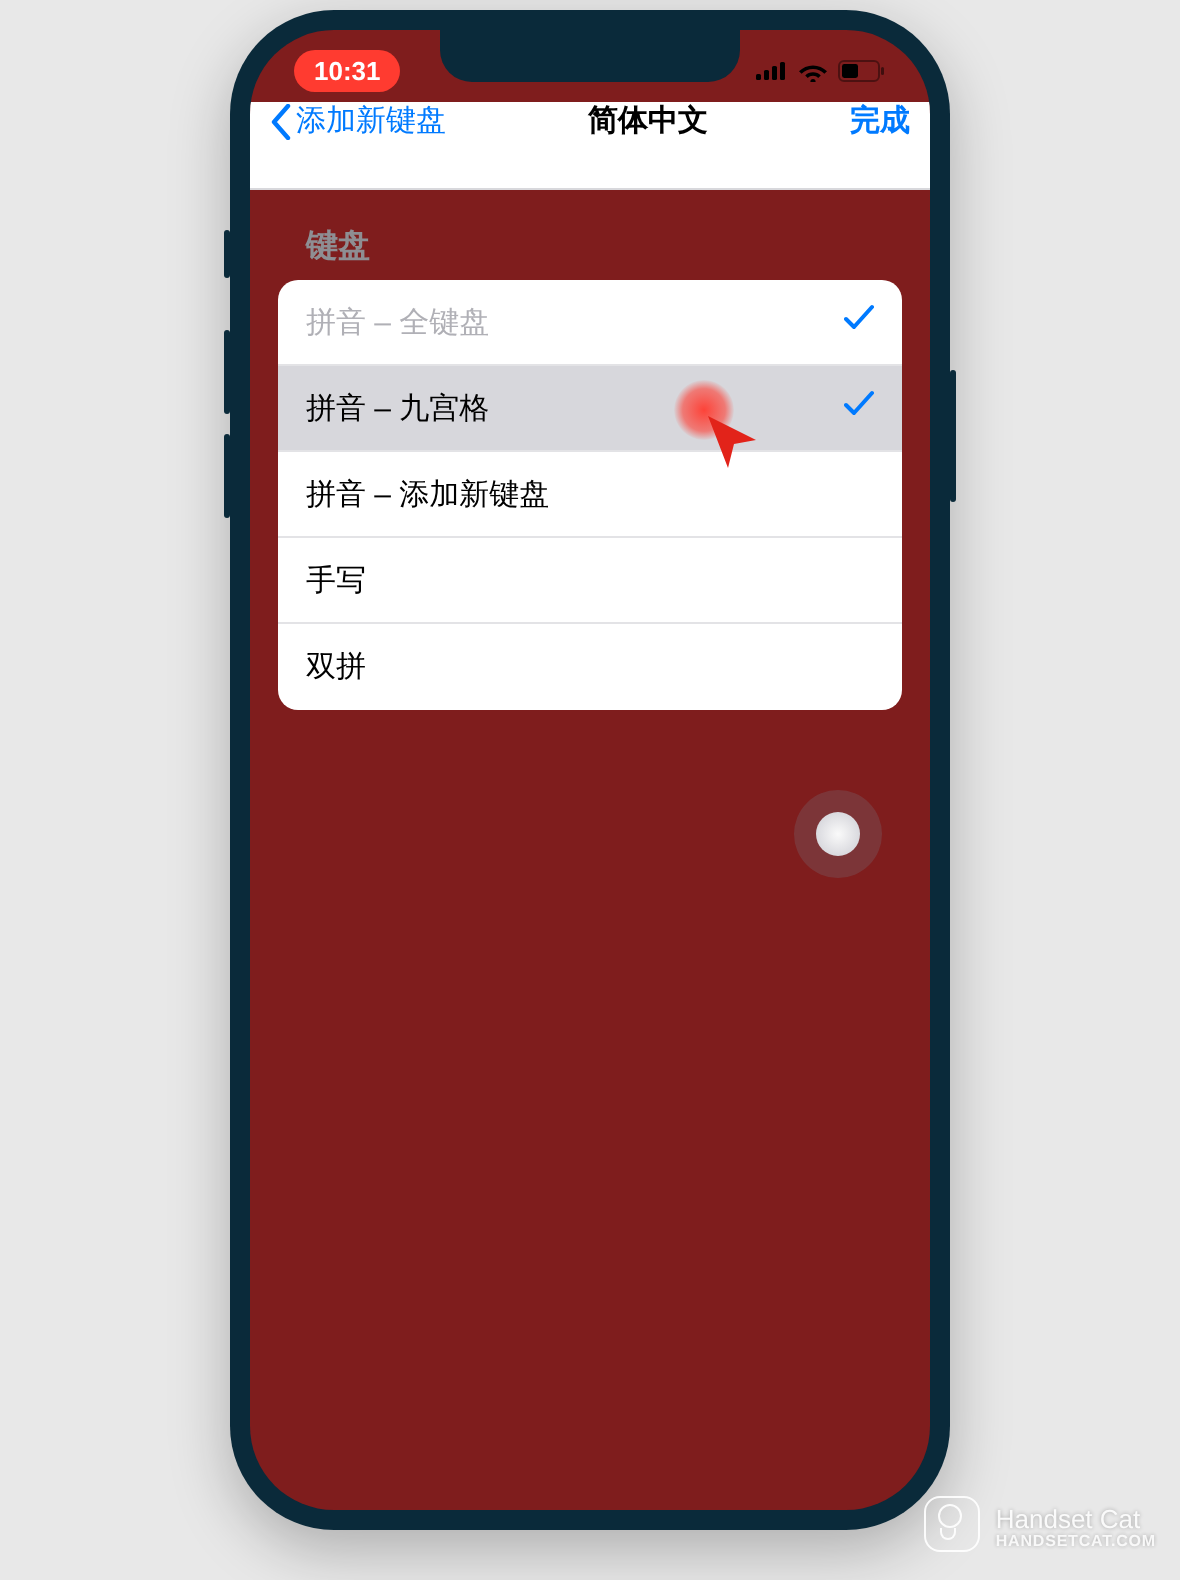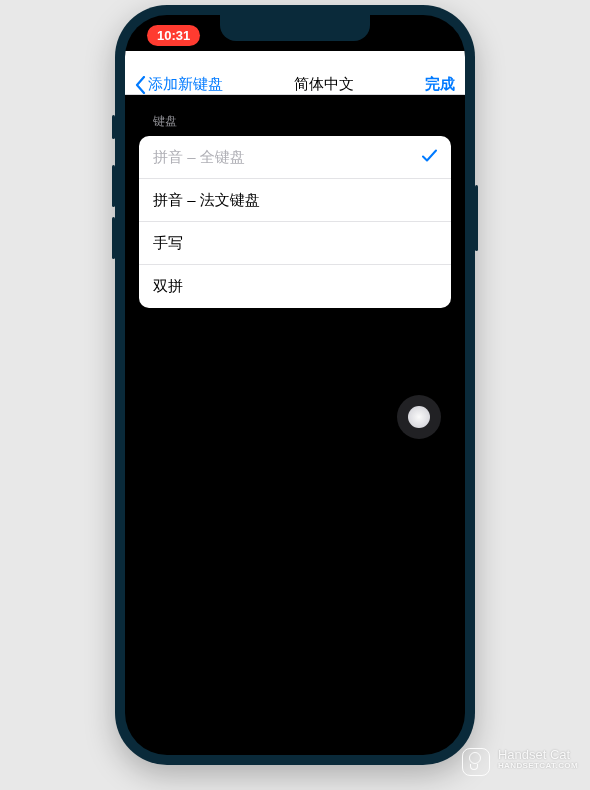--- a/index.html
+++ b/index.html
@@ -14,21 +14,21 @@
     position: absolute;
     left: 115px; top: 5px;
     width: 360px; height: 760px;
     background: #0a2a3a;
     border-radius: 52px;
     box-shadow: 0 10px 30px rgba(0,0,0,.25);
     padding: 10px;
   }
   .screen {
     width: 100%; height: 100%;
-    background: #000000;
+    background: #7f1d1d;
     border-radius: 42px;
     overflow: hidden;
     position: relative;
   }
   .notch {
     position: absolute;
     top: 0; left: 50%; transform: translateX(-50%);
     width: 150px; height: 26px;
     background: #0a2a3a;
     border-bottom-left-radius: 16px;
@@ -51,33 +51,34 @@
     padding: 3px 10px;
     font-size: 13px;
   }
   .status-right { display: flex; align-items: center; gap: 5px; }
   .status-right svg { display: block; }
   .nav {
     height: 44px;
     background: #fff;
     border-bottom: 1px solid #d8d8dc;
     display: flex;
-    align-items: flex-end;
+    align-items: flex-start;
     justify-content: space-between;
     padding: 0 10px;
     font-size: 15px;
   }
   .nav .back { color: #007aff; display: flex; align-items: center; gap: 2px; }
-  .nav .title { font-weight: 400; color: #000; }
+  .nav .title { font-weight: 700; color: #000; }
   .nav .done { color: #007aff; font-weight: 700; }
   .content { padding-top: 18px; }
   .section-header {
     padding: 0 28px 6px;
-    font-size: 12px;
+    font-size: 16px;
     color: #8e8e93;
+    font-weight: bold;
   }
   .list {
     background: #fff;
     margin: 0 14px;
     border-radius: 10px;
     overflow: hidden;
   }
   .row {
     display: flex;
     align-items: center;
@@ -127,21 +128,21 @@
     border-radius: 2px;
   }
   .side-btn.mute { left: -3px; top: 110px; width: 3px; height: 24px; }
   .side-btn.vu   { left: -3px; top: 160px; width: 3px; height: 42px; }
   .side-btn.vd   { left: -3px; top: 212px; width: 3px; height: 42px; }
   .side-btn.pwr  { right: -3px; top: 180px; width: 3px; height: 66px; }
   .watermark {
     position: absolute;
     right: 12px; bottom: 14px;
     display: flex;
-    align-items: flex-start;
+    align-items: flex-end;
     gap: 8px;
     color: rgba(255,255,255,.9);
     font-size: 13px;
     line-height: 1.1;
     text-shadow: 0 0 2px rgba(0,0,0,.3);
   }
   .watermark .wm-text .sub { font-size: 8px; letter-spacing: .4px; opacity: .9; font-weight: bold; }
   .wm-icon {
     width: 28px; height: 28px;
     border: 1.5px solid rgba(255,255,255,.9);
@@ -217,22 +218,32 @@
 
     <div class="content">
       <div class="section-header">键盘</div>
       <div class="list" id="kb-list">
           <div class="row first-checked">
             <span>拼音 – 全键盘</span>
             <span><svg width="15" height="14" viewBox="0 0 15 14">
                 <path d="M1 7.5l4 4L14 1.5" stroke="#007aff" stroke-width="2" fill="none" stroke-linecap="round" stroke-linejoin="round"></path>
               </svg></span>
           </div>
+          <div class="row highlight">
+            <span>拼音 – 九宫格</span>
+            <span><svg width="15" height="14" viewBox="0 0 15 14">
+                <path d="M1 7.5l4 4L14 1.5" stroke="#007aff" stroke-width="2" fill="none" stroke-linecap="round" stroke-linejoin="round"></path>
+              </svg></span>
+            <div class="ripple"></div>
+            <div class="cursor"><svg width="30" height="30" viewBox="0 0 30 30">
+                <path d="M2 2 L26 14 L15 16 L12 28 Z" fill="#e2231a"></path>
+              </svg></div>
+          </div>
           <div class="row">
-            <span>拼音 – 法文键盘</span>
+            <span>拼音 – 添加新键盘</span>
           </div>
           <div class="row">
             <span>手写</span>
           </div>
           <div class="row">
             <span>双拼</span>
           </div>
         </div>
     </div>
 

